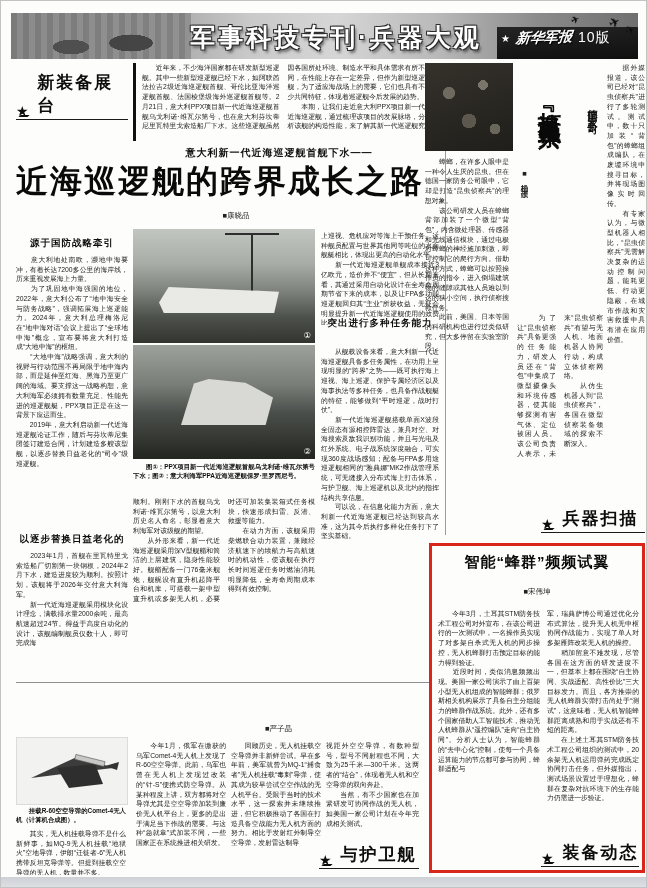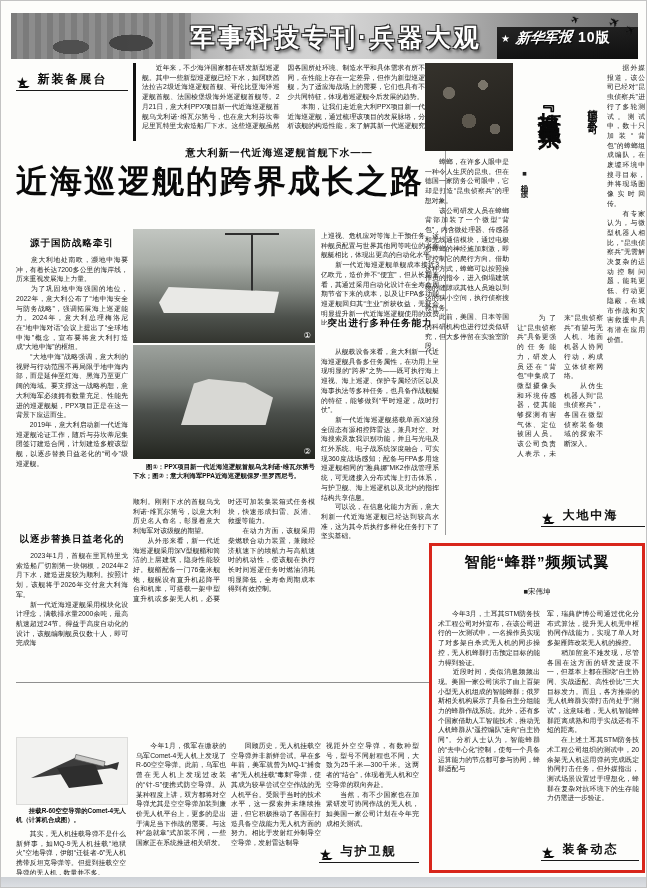--- a/index.html
+++ b/index.html
@@ -26,28 +26,28 @@
     opacity:.9;}
   #mast-title{left:150px;top:8px;width:350px;height:34px;text-align:center;
     font-size:25px;font-weight:900;letter-spacing:3px;color:#fff;
     text-shadow:1px 1px 0 #2c2c2c,-1px -1px 0 #2c2c2c,1px -1px 0 #2c2c2c,-1px 1px 0 #2c2c2c,2px 3px 3px rgba(0,0,0,.55);}
   #mast-right{left:486px;top:14px;width:141px;height:44px;
     background:linear-gradient(180deg,rgba(20,20,20,.88),rgba(5,5,5,.95));
     display:flex;flex-direction:column;justify-content:space-between;padding:2px 4px;box-sizing:border-box;}
   #paper-row{display:flex;align-items:center;gap:6px;}
   #paper-name{color:#fff;font-weight:bold;font-style:italic;font-size:14px;transform:skewX(-8deg) rotate(-2deg);
     font-family:"Liberation Serif","DejaVu Serif",serif;text-shadow:1px 1px 1px #000;}
-  #page-num{color:#fff;font-weight:700;font-size:14px;letter-spacing:1px;}
+  #page-num{color:#fff;font-weight:400;font-size:14px;letter-spacing:1px;}
   .jet{position:absolute;color:#0e0e0e;font-size:13px;transform:rotate(-24deg);text-shadow:0 0 1px #333;}
   .star-mast{color:#fff;font-size:10px;}
   
   .sec-header{display:flex;align-items:flex-end;gap:2px;border-bottom:1.6px solid #1a1a1a;padding-bottom:2px;}
   .sec-header .star{font-size:14px;line-height:12px;color:#0d0d0d;}
   .sec-header .swoosh{width:9px;height:8px;border-bottom:2.2px solid #0d0d0d;transform:skewX(-48deg);margin-left:-7px;}
-  .sec-header .label{font-size:12px;font-weight:900;letter-spacing:2px;color:#0d0d0d;padding-left:3px;}
+  .sec-header .label{font-size:17px;font-weight:900;letter-spacing:2px;color:#0d0d0d;padding-left:3px;}
   
   #intro-box{left:132px;top:62px;width:292px;height:78px;border-left:3.5px solid #111;padding-left:6px;box-sizing:border-box;}
   
   #lead-kicker{left:132px;top:145px;width:292px;text-align:center;font-size:10px;font-weight:bold;letter-spacing:1px;color:#111;}
   #lead-headline{left:15px;top:159px;width:440px;text-align:left;font-size:32px;font-weight:900;letter-spacing:2px;color:#0a0a0a;}
   
   .photo{overflow:hidden;}
   #photo1{left:132px;top:228px;width:182px;height:114px;
     background:linear-gradient(180deg,#c2c6c1 0%,#a8ada7 30%,#7c817b 55%,#4c504b 78%,#33352f 100%);}
   #photo1 .crane{position:absolute;left:118px;top:4px;width:2px;height:70px;background:#2e2e2e;}
@@ -109,20 +109,21 @@
     <span class="swoosh"></span>
     <span class="label">新装备展台</span>
   </div>
 
   <div id="intro-box" class="abs">
     <div class="body-text cols2" style="height:70px;">　　近年来，不少海洋国家都在研发新型巡逻舰。其中一些新型巡逻舰已经下水，如阿联酋法拉吉2级近海巡逻舰首舰、哥伦比亚海洋巡逻舰首舰、法国棱堡级海外巡逻舰首舰等。2月21日，意大利PPX项目新一代近海巡逻舰首舰乌戈利诺·维瓦尔第号，也在意大利芬坎蒂尼里瓦特里戈索造船厂下水。这些巡逻舰虽然因各国所处环境、制造水平和具体需求有所不同，在性能上存在一定差异，但作为新型巡逻舰，为了适应海战场上的需要，它们也具有不少共同特征，体现着巡逻舰今后发展的趋势。
 　　本期，让我们走近意大利PPX项目新一代近海巡逻舰，通过梳理该项目的发展脉络，分析该舰的构造性能，来了解其新一代巡逻舰究竟新在何处，未来在海战场上又将发挥什么作用。</div>
   </div>
   <div id="lead-kicker" class="abs">意大利新一代近海巡逻舰首舰下水——</div>
   <div id="lead-headline" class="abs">近海巡逻舰的跨界成长之路</div>
+  <div class="abs byline" style="left:15px;top:210px;width:440px;">■康晓品</div>
 
   <div class="abs subhead" style="left:15px;top:236px;width:112px;">源于国防战略牵引</div>
   <div class="abs body-text" style="left:15px;top:254px;width:112px;height:272px;">　　意大利地处南欧，濒地中海要冲，有着长达7200多公里的海岸线，历来重视发展海上力量。
 　　为了巩固地中海强国的地位，2022年，意大利公布了“地中海安全与防务战略”，强调拓展海上巡逻能力。2024年，意大利总理梅洛尼在“地中海对话”会议上提出了“全球地中海”概念，宣布要将意大利打造成“大地中海”的枢纽。
 　　“大地中海”战略强调，意大利的视野与行动范围不再局限于地中海内部，而是延伸至红海、黑海乃至更广阔的海域。要支撑这一战略构想，意大利海军必须拥有数量充足、性能先进的巡逻舰艇，PPX项目正是在这一背景下应运而生。
 　　2019年，意大利启动新一代近海巡逻舰论证工作，随后与芬坎蒂尼集团签订建造合同，计划建造多艘该型舰，以逐步替换日益老化的“司令”级巡逻舰。</div>
   <div class="abs subhead" style="left:15px;top:532px;width:112px;">以逐步替换日益老化的</div>
   <div class="abs body-text" style="left:15px;top:550px;width:112px;height:124px;">　　2023年1月，首舰在里瓦特里戈索造船厂切割第一块钢板，2024年2月下水，建造进度较为顺利。按照计划，该舰将于2026年交付意大利海军。
 　　新一代近海巡逻舰采用模块化设计理念，满载排水量2000余吨，最高航速超过24节。得益于高度自动化的设计，该舰编制舰员仅数十人，即可完成海</div>
 
@@ -158,38 +159,39 @@
   <div id="insect-headline" class="abs vert">打造『昆虫侦察兵』</div>
   <div id="insect-kicker" class="abs vert">德国一家公司</div>
   <div class="abs body-text cols2" style="left:516px;top:312px;width:86px;height:188px;">　　为了让“昆虫侦察兵”具备更强的任务能力，研发人员还在“背包”中集成了微型摄像头和环境传感器，使其能够探测有害气体、定位被困人员。该公司负责人表示，未来“昆虫侦察兵”有望与无人机、地面机器人协同行动，构成立体侦察网络。
 　　从仿生机器人到“昆虫侦察兵”，各国在微型侦察装备领域的探索不断深入。</div>
   <div class="abs body-text" style="left:606px;top:62px;width:38px;height:438px;">　　据外媒报道，该公司已经对“昆虫侦察兵”进行了多轮测试。测试中，数十只加装“背包”的蟑螂组成编队，在废墟环境中搜寻目标，并将现场图像实时回传。
 　　有专家认为，与微型机器人相比，“昆虫侦察兵”无需解决复杂的运动控制问题，能耗更低、行动更隐蔽，在城市作战和灾害救援中具有潜在应用价值。</div>
 
   <div class="abs sec-header" style="left:540px;top:506px;width:104px;">
     <span class="star">★</span>
     <span class="swoosh"></span>
-    <span class="label">大地中海</span>
+    <span class="label">兵器扫描</span>
   </div>
 
   <div id="red-box" class="abs"></div>
   <div id="swarm-headline" class="abs">智能“蜂群”频频试翼</div>
   <div id="swarm-byline" class="abs byline">■宋伟坤</div>
   <div class="abs body-text" style="left:437px;top:608px;width:102px;height:256px;">　　今年3月，土耳其STM防务技术工程公司对外宣布，在该公司进行的一次测试中，一名操作员实现了对多架自杀式无人机的同步操控，无人机蜂群打击预定目标的能力得到验证。
 　　近段时间，类似消息频频出现。美国一家公司演示了由上百架小型无人机组成的智能蜂群；俄罗斯相关机构展示了具备自主分组能力的蜂群作战系统。此外，还有多个国家借助人工智能技术，推动无人机蜂群从“遥控编队”走向“自主协同”。分析人士认为，智能蜂群的“去中心化”控制，使每一个具备运算能力的节点都可参与协同，蜂群适配与</div>
   <div class="abs body-text" style="left:546px;top:608px;width:92px;height:224px;">军，瑞典萨博公司通过优化分布式算法，提升无人机无中枢协同作战能力，实现了单人对多架雁阵改装无人机的操控。
 　　稍加留意不难发现，尽管各国在这方面的研发进度不一，但基本上都在围绕“自主协同、实战适配、高性价比”三大目标发力。而且，各方推崇的无人机蜂群实弹打击尚处于“测试”，这意味着，无人机智能蜂群距离成熟和用于实战还有不短的距离。
 　　在上述土耳其STM防务技术工程公司组织的测试中，20余架无人机运用弹药完成既定协同打击任务，但外媒指出，测试场景设置过于理想化，蜂群在复杂对抗环境下的生存能力仍需进一步验证。</div>
 
   <div class="abs sec-header" style="left:540px;top:840px;width:98px;background:#fdfdfb;">
     <span class="star">★</span>
     <span class="swoosh"></span>
     <span class="label">装备动态</span>
   </div>
 
+  <div id="missile-byline" class="abs byline">■严子晶</div>
   <div class="abs body-text" style="left:135px;top:740px;width:90px;height:132px;">　　今年1月，俄军在缴获的乌军Comet-4无人机上发现了R-60空空导弹。此前，乌军也曾在无人机上发现过改装的“针-S”便携式防空导弹。从某种程度上讲，双方都将对空导弹尤其是空空导弹加装到廉价无人机平台上，更多的是出于满足当下作战的需要。与这种“急就章”式加装不同，一些国家正在系统推进相关研发。</div>
   <div class="abs body-text" style="left:230px;top:740px;width:90px;height:132px;">　　回顾历史，无人机挂载空空导弹并非新鲜尝试。早在多年前，美军就曾为MQ-1“捕食者”无人机挂载“毒刺”导弹，使其成为较早尝试空空作战的无人机平台。受限于当时的技术水平，这一探索并未继续推进，但它积极推动了各国在打造具备空战能力无人机方面的努力。相比于发射红外制导空空导弹，发射雷达制导</div>
   <div class="abs body-text" style="left:325px;top:740px;width:93px;height:94px;">视距外空空导弹，有数种型号，型号不同射程也不同，大致为25千米—300千米。这两者的“结合”，体现着无人机和空空导弹的双向奔赴。
 　　当然，有不少国家也在加紧研发可协同作战的无人机，如美国一家公司计划在今年完成相关测试。</div>
 
   <div class="abs sec-header" style="left:318px;top:842px;width:100px;">
     <span class="star">★</span>
     <span class="swoosh"></span>
     <span class="label">与护卫舰</span>
   </div>

